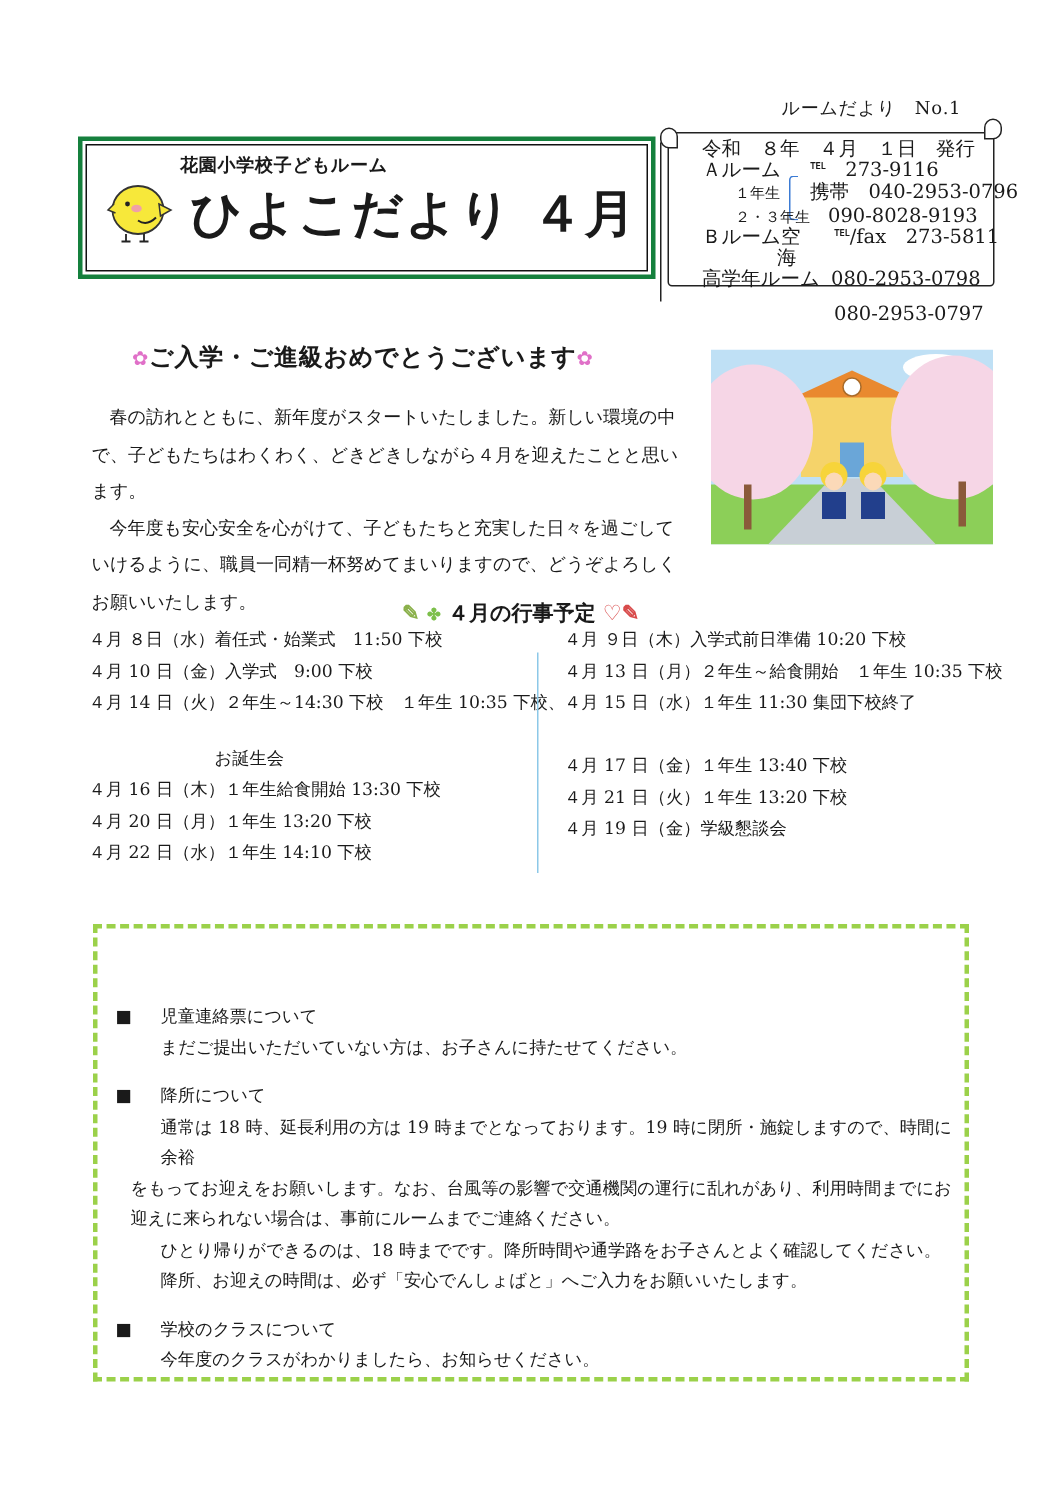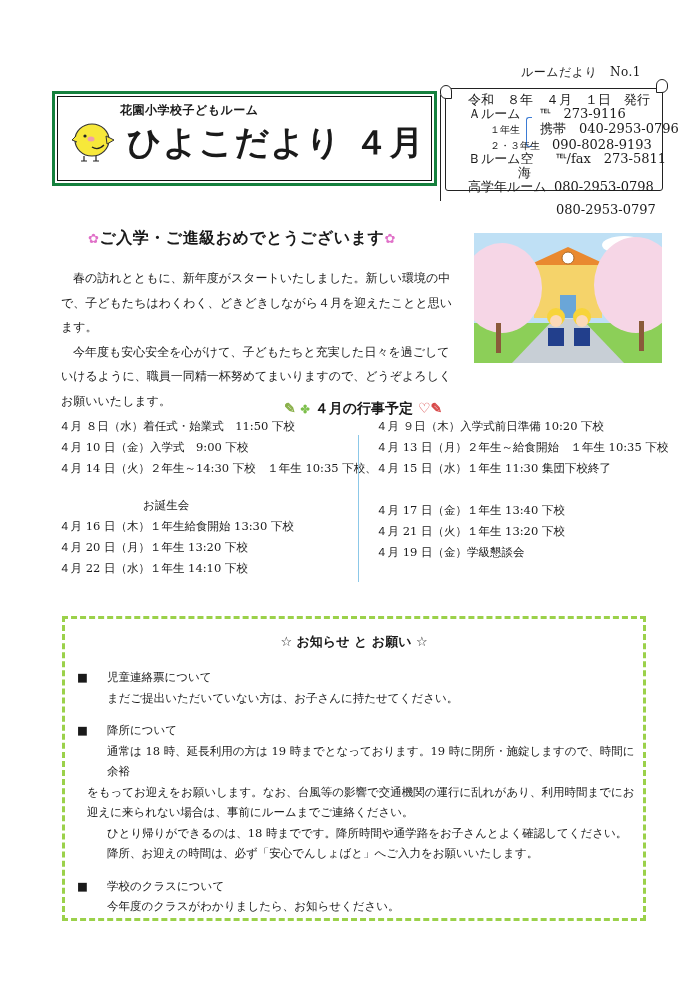--- a/index.html
+++ b/index.html
@@ -35,21 +35,21 @@
 
   
   .greet-heading { position: absolute; left: 88px; top: 228px; font-size: 16px; font-weight: bold;
     font-family: "DejaVu Sans", sans-serif; letter-spacing: 0.5px; }
   .flower { color: #e070c8; font-size: 13px; }
   .greet-body { position: absolute; left: 61px; top: 266px; width: 400px; font-size: 12px; line-height: 24.5px; }
   .greet-body p { text-indent: 12px; }
   .illustration { position: absolute; left: 474px; top: 233px; width: 188px; height: 130px; overflow: hidden; }
 
   
-  .sched-heading { position: absolute; left: 268px; top: 400px; font-size: 14px; font-weight: bold; margin-left: 16px; }
+  .sched-heading { position: absolute; left: 268px; top: 400px; font-size: 14px; font-weight: bold; }
   .sched-col { position: absolute; top: 416px; font-size: 11.5px; line-height: 21px; }
   .sched-col.left { left: 59px; width: 290px; }
   .sched-col.right { left: 376px; width: 290px; }
   .sched-item { white-space: nowrap; }
   .sched-sub { padding-left: 84px; margin-top: 16px; }
   .divider { position: absolute; left: 358px; top: 435px; width: 1px; height: 147px; background: #8cc8e8; }
 
   
   .notice { position: absolute; left: 62px; top: 616px; width: 584px; height: 305px;
     border: 3px dashed #9bd14a; }
@@ -152,21 +152,20 @@
   <div class="sched-item">４月 ９日（木）入学式前日準備 10:20 下校</div>
   <div class="sched-item">４月 13 日（月）２年生～給食開始　１年生 10:35 下校</div>
   <div class="sched-item">４月 15 日（水）１年生 11:30 集団下校終了</div>
   <div class="sched-item">&nbsp;</div>
   <div class="sched-item">４月 17 日（金）１年生 13:40 下校</div>
   <div class="sched-item">４月 21 日（火）１年生 13:20 下校</div>
   <div class="sched-item">４月 19 日（金）学級懇談会</div>
 </div>
 
 <div class="notice">
-  <div class="notice-title">☆ お知らせ と お願い ☆</div>
   <div class="notice-body">
     <div class="notice-item">
       <div class="notice-head">
           <span class="bullet">■</span>
           <span>児童連絡票について</span>
         </div>
       <div class="notice-line">まだご提出いただいていない方は、お子さんに持たせてください。</div>
     </div>
     <div class="notice-item">
       <div class="notice-head">

